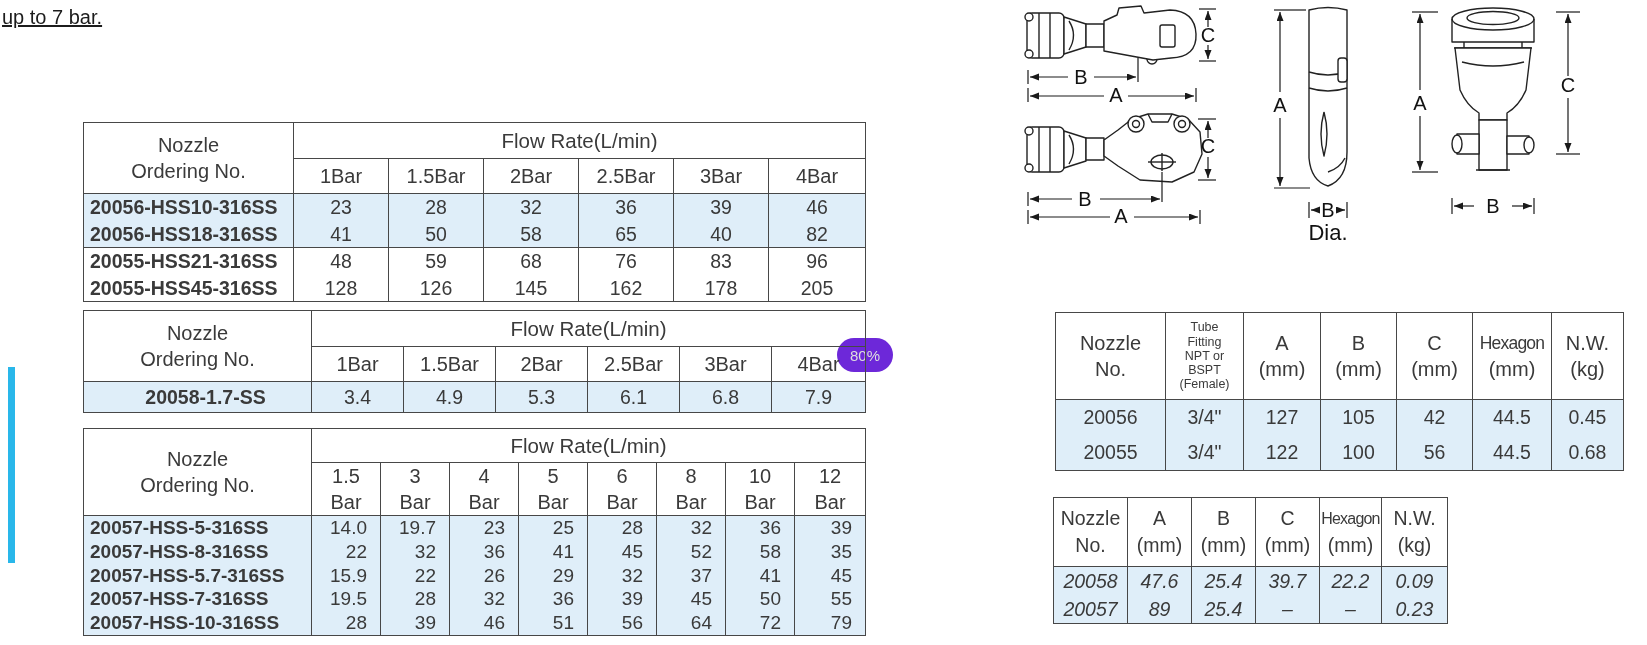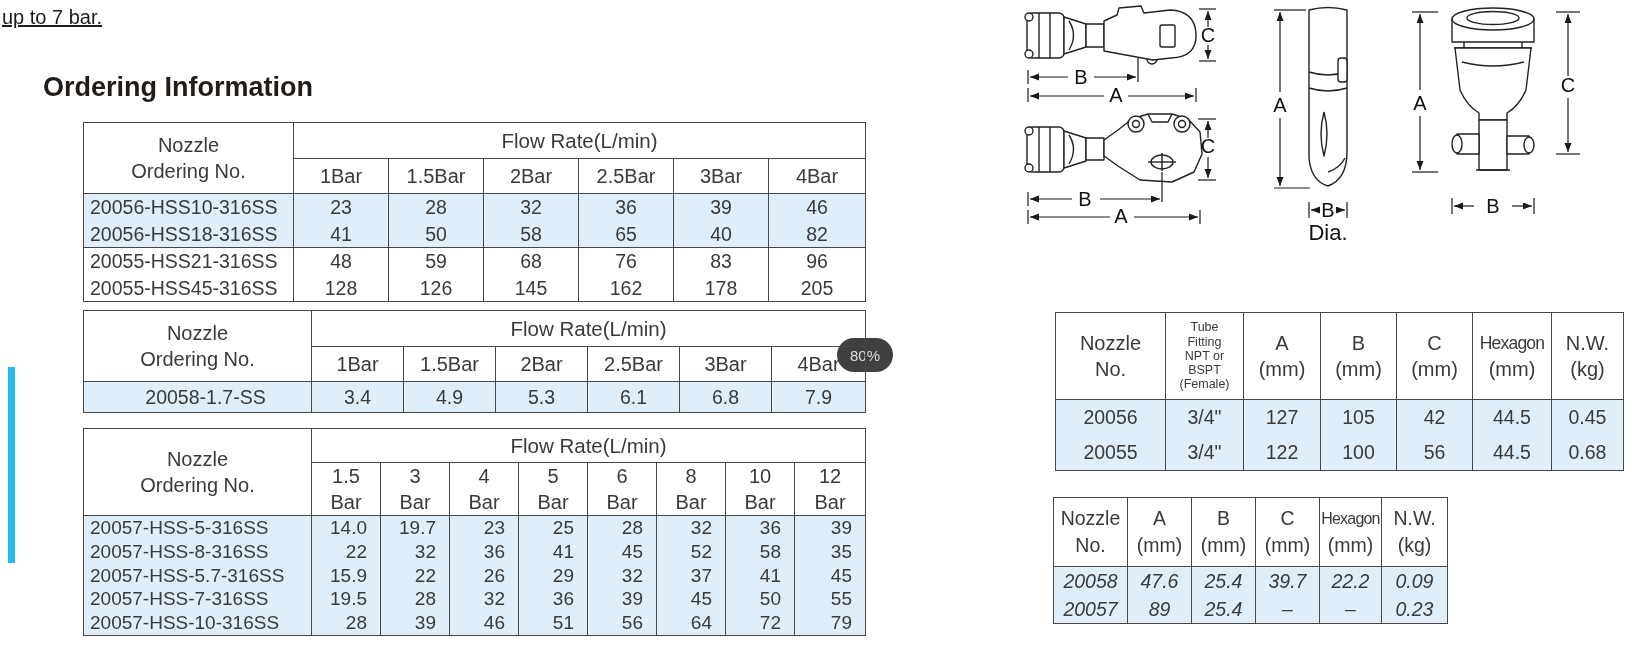--- a/index.html
+++ b/index.html
@@ -18,21 +18,21 @@
 
   
   .grid { border-collapse:collapse; table-layout:fixed; border:1.5px solid #3f3f3f; }
   .grid th, .grid td { border:1px solid #474747; padding:0; font-weight:normal;
                        font-size:19.5px; color:#3a3a3a; vertical-align:middle; }
   .grid thead th { text-align:center; }
   .grid td { text-align:center; }
   .ln { text-align:inherit; }
   tr.shaded { background:#dfeef9; }
 
-  .flow td.label { text-align:left; padding-left:6px; }
+  .flow td.label { text-align:left; padding-left:6px;font-weight:bold; }
   .flow.label-center td.label { text-align:center; padding-left:16px; }
   .flow.vals-right td.val { text-align:right; padding-right:13px; }
   .flow .flow-head { font-size:20.5px; }
   .flow .nozzle-head .ln { line-height:26px; font-size:20px; }
 
   .ft0 .flow-head { height:35px; }
   .ft0 .bar-row th { height:34px; font-size:20px; }
   .ft0 tbody .ln { line-height:26.5px; }
 
   .ft1 .flow-head { height:35px; }
@@ -60,23 +60,22 @@
   .draw .dim text { font-size:20px; fill:#111111; text-anchor:middle;
                     font-family:"Liberation Sans", sans-serif; }
   .draw .dim text.cap { font-size:22px; }
 </style>
 </head>
 <body>
 
 <div class="page">
 
   <div class="note">up to 7 bar.</div>
-  <div class="heading">Ordering Information</div>
   <div class="accent-bar" style="background: rgb(41, 183, 234);"></div>
-  <div class="badge" style="background: #404040; color: rgb(222, 222, 222);">80%</div>
+  <div class="badge" style="background: #6d28d9; color: rgb(222, 222, 222);">80%</div>
 
   <div id="ft0" class="mount" style="left:43px; top:122px;">
       <table class="grid flow ft0">
         <colgroup>
           <col style="width: 210px;">
           <col style="width: 95px;">
           <col style="width: 95px;">
           <col style="width: 95px;">
           <col style="width: 95px;">
           <col style="width: 95px;">

